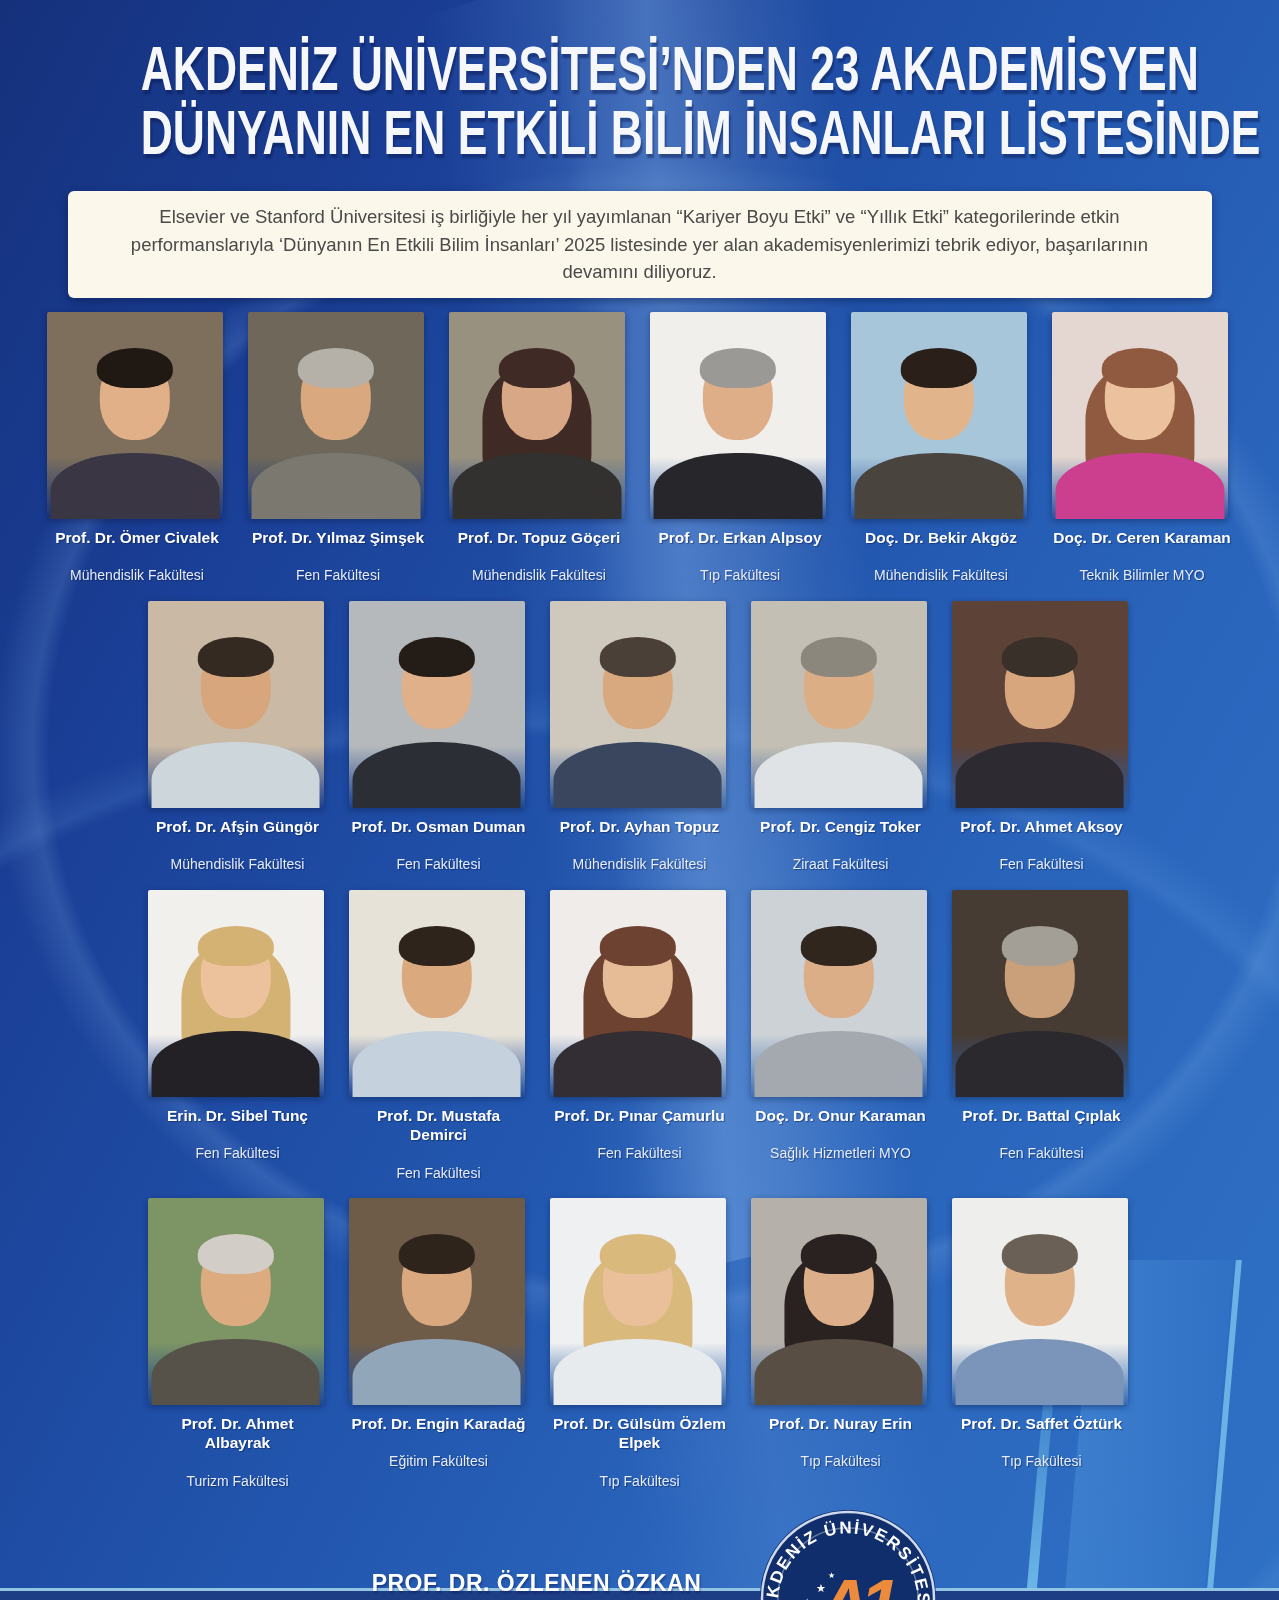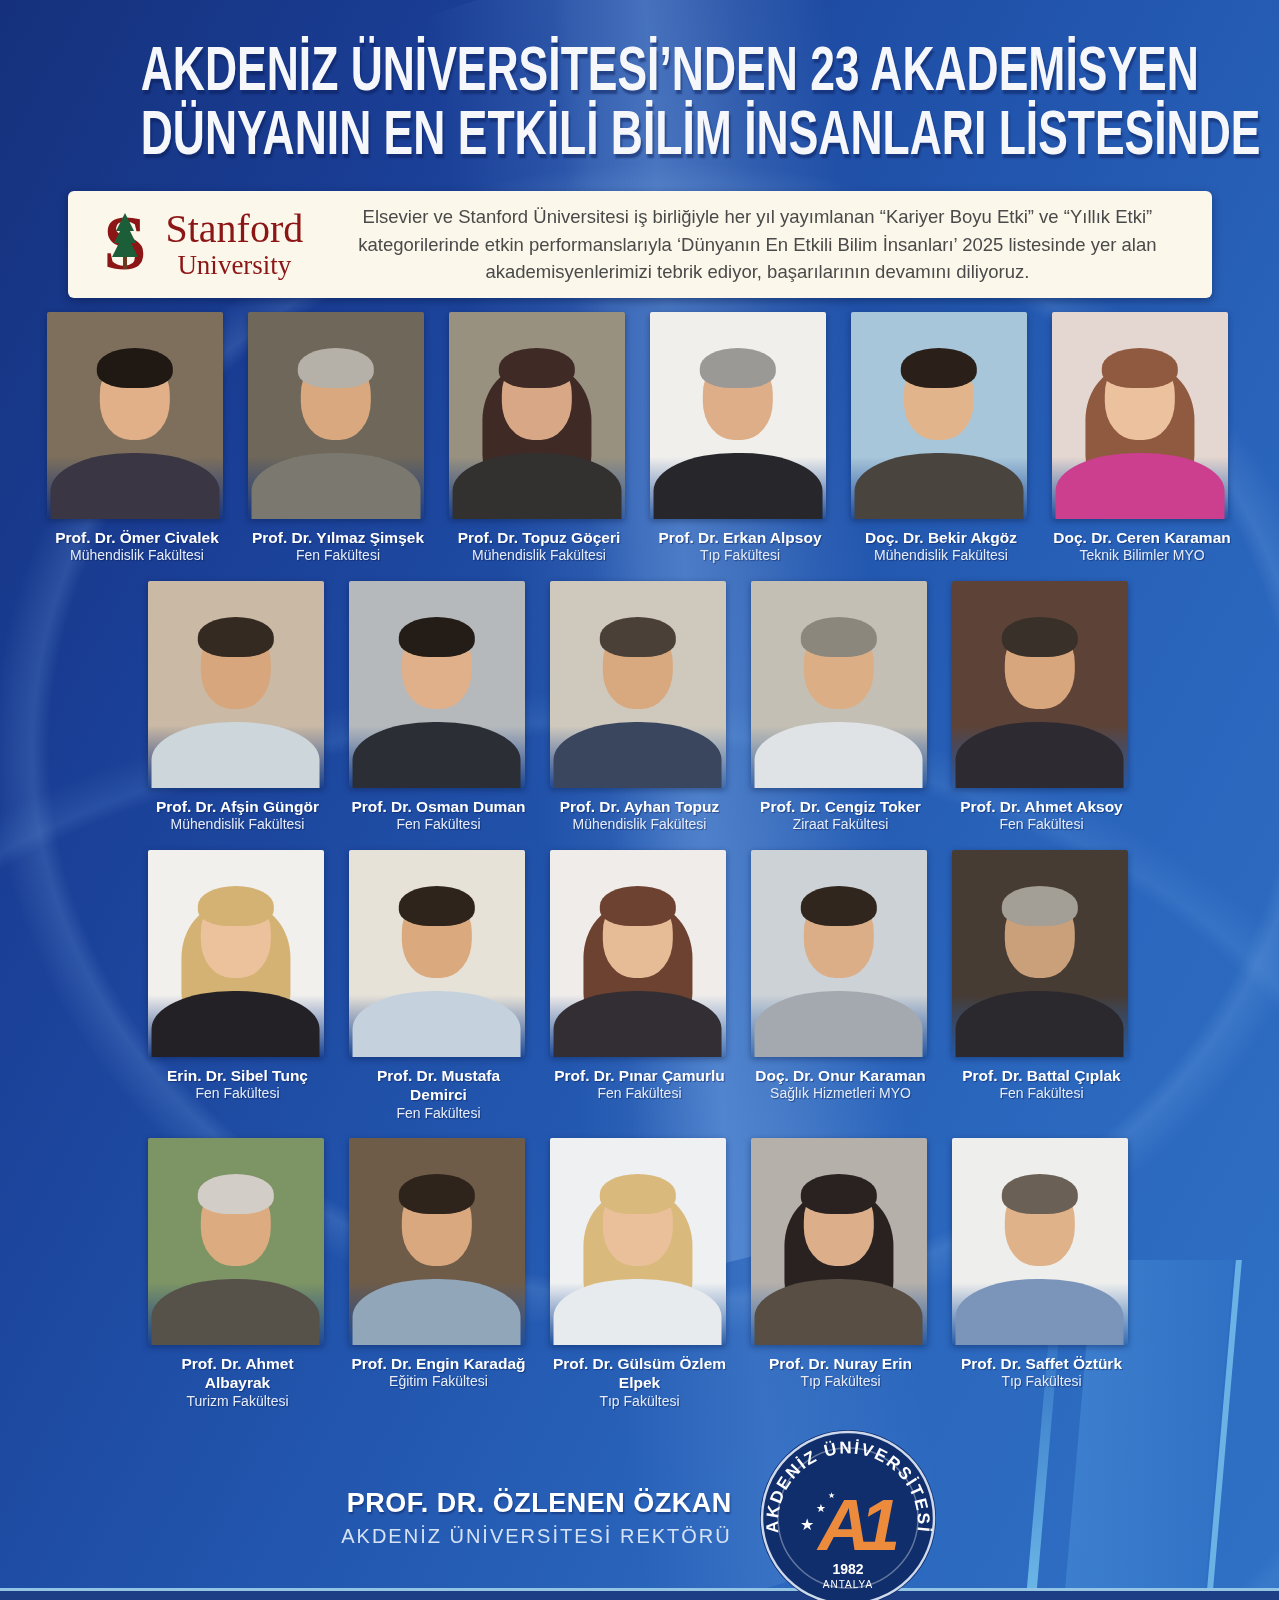--- a/index.html
+++ b/index.html
@@ -51,28 +51,28 @@
     box-shadow:0 2px 6px rgba(5,20,60,0.4);}
   .ph-hairback{position:absolute;left:50%;top:26%;width:62%;height:62%;transform:translateX(-50%);
     border-radius:42% 42% 30% 30%;}
   .ph-head{position:absolute;left:50%;top:20%;width:40%;height:42%;transform:translateX(-50%);
     border-radius:48% 48% 44% 44%;}
   .ph-hair{position:absolute;left:-4%;top:-6%;width:108%;height:46%;border-radius:50% 50% 40% 40%;}
   .ph-body{position:absolute;left:50%;bottom:-6%;width:96%;height:38%;transform:translateX(-50%);
     border-radius:48% 48% 0 0;}
   .label{margin-top:9px;text-align:center;color:#fff;}
   .p-name{font-size:15.5px;font-weight:700;line-height:1.25;text-shadow:1px 1px 1px rgba(8,25,80,0.5);}
-  .p-faculty{font-size:14px;color:#e6edf9;line-height:1.25;margin-top:0;text-shadow:1px 1px 1px rgba(8,25,80,0.5);}
+  .p-faculty{font-size:14px;color:#e6edf9;line-height:1.25;margin-top:20px;text-shadow:1px 1px 1px rgba(8,25,80,0.5);}
   .p-faculty.small{font-size:11.5px;font-weight:700;}
 
   
   .footer{position:relative;display:flex;align-items:center;justify-content:center;gap:26px;margin-top:18px;}
   .rector{text-align:center;}
-  .rector-name{color:#ffffff;font-size:27px;font-weight:700;letter-spacing:0.5px;
-    text-shadow:1px 2px 2px rgba(8,25,80,0.45);text-align:right;}
+  .rector-name{color:#ffffff;font-size:23px;font-weight:700;letter-spacing:0.5px;
+    text-shadow:1px 2px 2px rgba(8,25,80,0.45);}
   .rector-title{color:#d5e2f3;font-size:20px;letter-spacing:2px;margin-top:6px;}
   .akdeniz-logo{flex:0 0 auto;}
 </style>
 </head>
 <body>
 
 <div class="poster">
 
   <div class="band2"></div>
   <div class="band1"></div>
@@ -82,35 +82,20 @@
   <div class="cyan-streak2"></div>
   <div class="cyan-streak3"></div>
   <div class="bottom-strip"></div>
 
   <div class="title">
     <span class="title-line">AKDENİZ ÜNİVERSİTESİ’NDEN 23 AKADEMİSYEN</span>
     <span class="title-line">DÜNYANIN EN ETKİLİ BİLİM İNSANLARI LİSTESİNDE</span>
   </div>
 
   <div class="stanford-card">
-    <div class="stanford-logo">
-      <svg width="62" height="78" viewBox="0 0 62 78">
-        <text x="31" y="64" text-anchor="middle" font-family="Liberation Serif, serif" font-size="78" font-weight="bold" fill="#8c1515">S</text>
-        <g>
-          <polygon points="31,8 22,26 40,26" fill="#1b5e38"></polygon>
-          <polygon points="31,16 20,38 42,38" fill="#1b5e38"></polygon>
-          <polygon points="31,26 18,52 44,52" fill="#1b5e38"></polygon>
-          <rect x="29" y="52" width="4" height="12" fill="#6b3a1f"></rect>
-        </g>
-      </svg>
-      <div class="stanford-names">
-        <div class="stanford-name">Stanford</div>
-        <div class="stanford-subname">University</div>
-      </div>
-    </div>
     <div class="stanford-desc">Elsevier ve Stanford Üniversitesi iş birliğiyle her yıl yayımlanan “Kariyer Boyu Etki” ve “Yıllık Etki” kategorilerinde etkin performanslarıyla ‘Dünyanın En Etkili Bilim İnsanları’ 2025 listesinde yer alan akademisyenlerimizi tebrik ediyor, başarılarının devamını diliyoruz.</div>
   </div>
 
   <div class="grid">
     <div class="grid-row">
         <div class="card">
     <div class="photo" style="background: linear-gradient(rgb(125, 111, 92) 0%, rgb(125, 111, 92) 70%, rgba(0, 0, 0, 0.12) 100%);">
 
       <div class="ph-head" style="background: rgb(226, 176, 136);">
         <div class="ph-hair" style="background: rgb(31, 24, 19);"></div>

